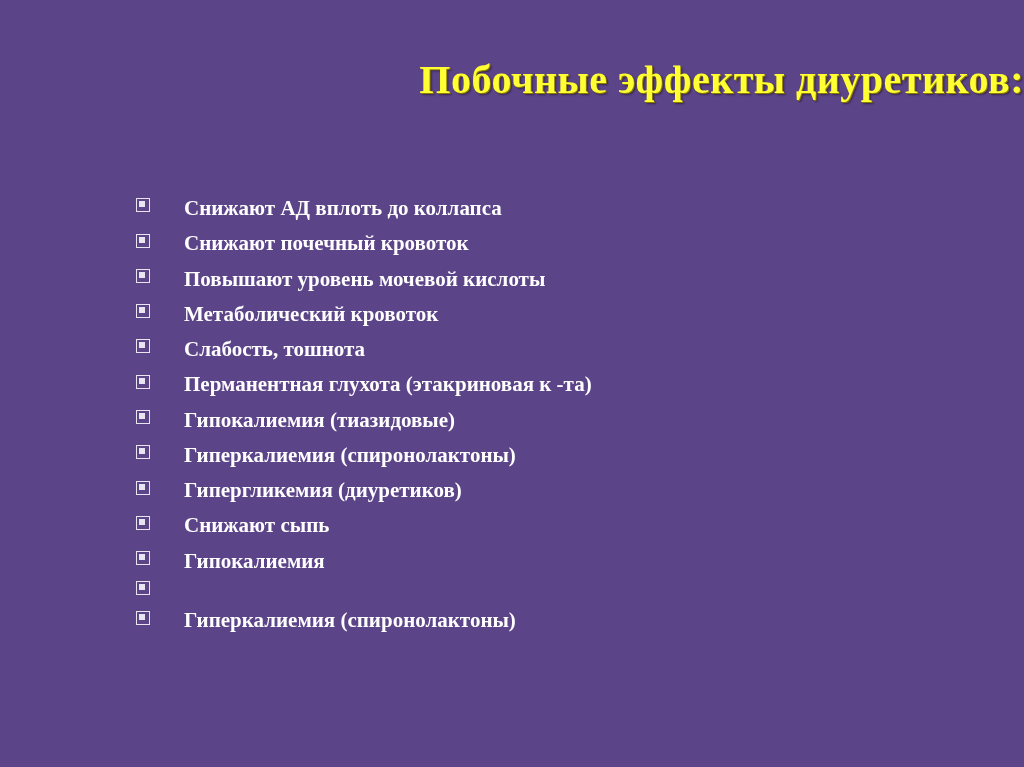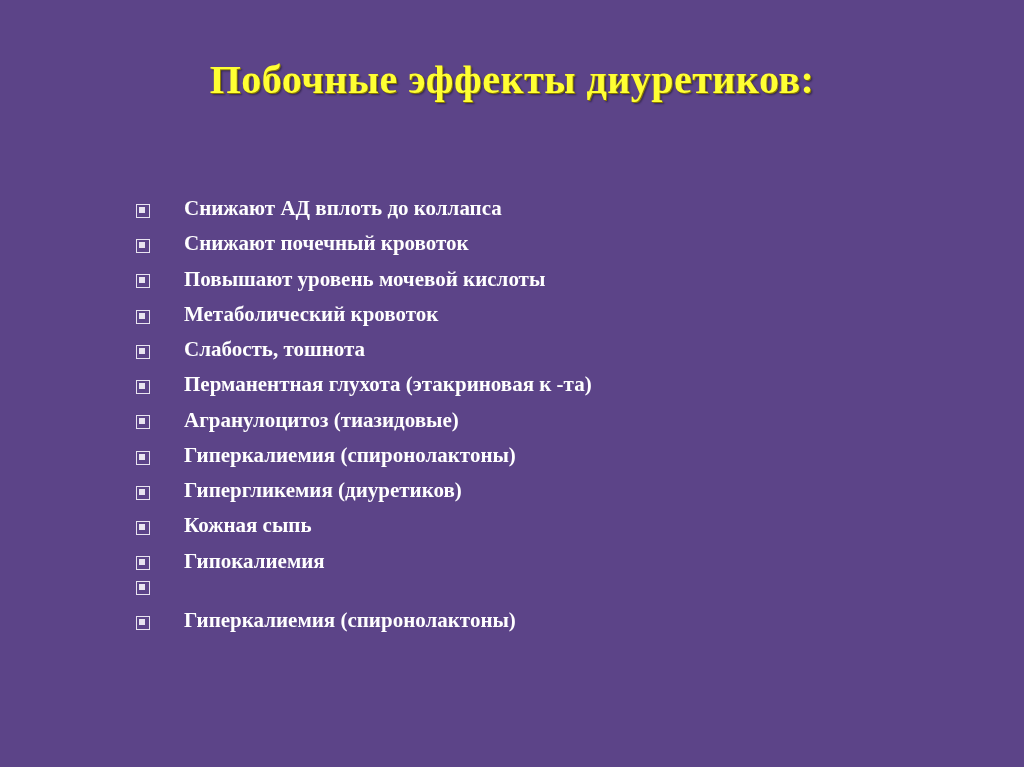--- a/index.html
+++ b/index.html
@@ -18,40 +18,40 @@
     width: 1024px;
     height: 767px;
     background: #5c4488;
     box-sizing: border-box;
   }
   .slide-title {
     position: absolute;
     top: 56px;
     left: 0;
     width: 1024px;
-    text-align: center;
+    text-align: right;
     font-family: "Liberation Serif", serif;
     font-weight: bold;
     font-size: 40px;
     letter-spacing: 0.5px;
     color: #ffff33;
     text-shadow:
       1px 1px 0 #8a7a00,
       2px 2px 2px rgba(0,0,0,0.45);
     white-space: nowrap;
   }
   .content {
     position: absolute;
     top: 196px;
     left: 136px;
     width: 800px;
   }
   .bullet-row {
     display: flex;
-    align-items: flex-end;
+    align-items: center;
     margin-bottom: 10.5px;
   }
   .bullet-marker {
     flex: 0 0 auto;
     width: 12px;
     height: 12px;
     margin-right: 34px;
     border: 1px solid #e8e4f0;
     background: transparent;
     position: relative;
@@ -100,33 +100,33 @@
       <div class="bullet-row">
         <span class="bullet-marker"></span>
         <span class="bullet-text">Слабость, тошнота</span>
       </div>
       <div class="bullet-row">
         <span class="bullet-marker"></span>
         <span class="bullet-text">Перманентная глухота (этакриновая к -та)</span>
       </div>
       <div class="bullet-row">
         <span class="bullet-marker"></span>
-        <span class="bullet-text">Агранулоцитоз (тиазидовые)</span>
+        <span class="bullet-text">Гипокалиемия (тиазидовые)</span>
       </div>
       <div class="bullet-row">
         <span class="bullet-marker"></span>
         <span class="bullet-text">Гиперкалиемия (спиронолактоны)</span>
       </div>
       <div class="bullet-row">
         <span class="bullet-marker"></span>
         <span class="bullet-text">Гипергликемия (диуретиков)</span>
       </div>
       <div class="bullet-row">
         <span class="bullet-marker"></span>
-        <span class="bullet-text">Кожная сыпь</span>
+        <span class="bullet-text">Снижают сыпь</span>
       </div>
       <div class="bullet-row">
         <span class="bullet-marker"></span>
         <span class="bullet-text">Гипокалиемия</span>
       </div>
       <div class="bullet-row">
         <span class="bullet-marker"></span>
       </div>
       <div class="bullet-row">
         <span class="bullet-marker"></span>

